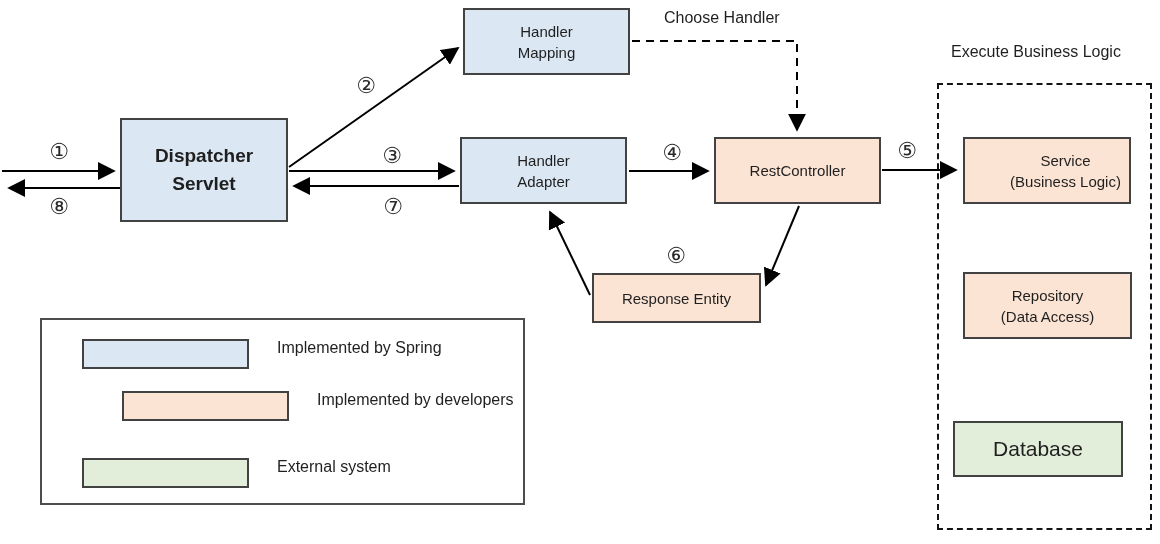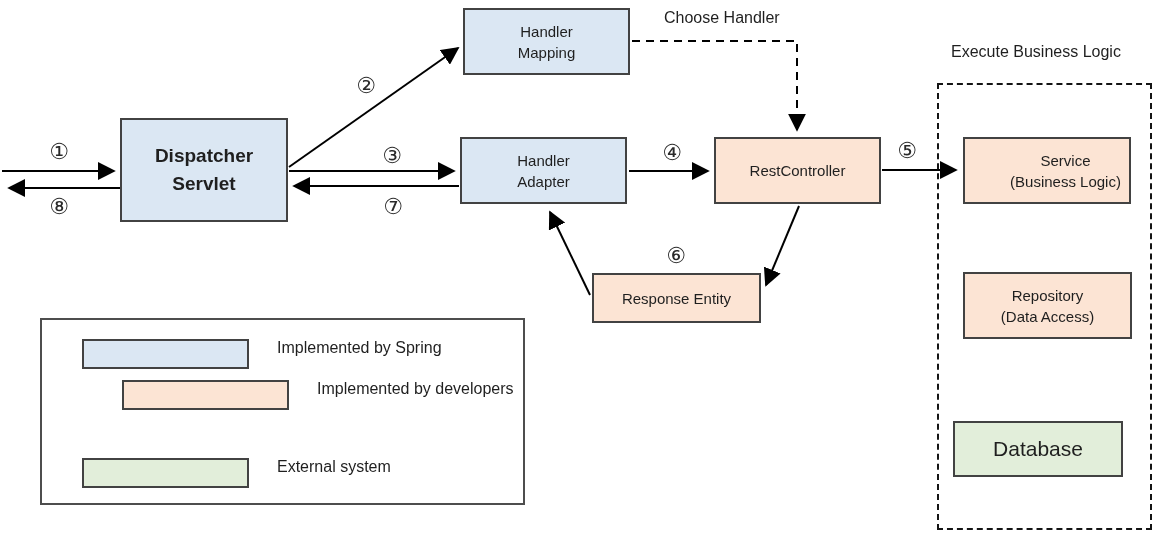--- a/index.html
+++ b/index.html
@@ -116,21 +116,21 @@
   <span class="step" style="left:893px;top:137px;">⑤</span>
   <span class="step" style="left:662px;top:242px;">⑥</span>
   <span class="step" style="left:379px;top:193px;">⑦</span>
   <span class="step" style="left:45px;top:193px;">⑧</span>
 
   <div id="legend-box">
     <div class="legend-row" style="top:19px;">
       <div class="legend-swatch" style="background-color: rgb(219, 231, 243);"></div>
       <div class="legend-label">Implemented by Spring</div>
     </div>
-    <div class="legend-row" style="top:60px;padding-left:40px;">
+    <div class="legend-row" style="top:71px;padding-left:40px;">
       <div class="legend-swatch" style="background-color: rgb(252, 228, 212);"></div>
       <div class="legend-label">Implemented by developers</div>
     </div>
     <div class="legend-row" style="top:138px;">
       <div class="legend-swatch" style="background-color: rgb(226, 238, 218);"></div>
       <div class="legend-label">External system</div>
     </div>
   </div>
 
 </div>

